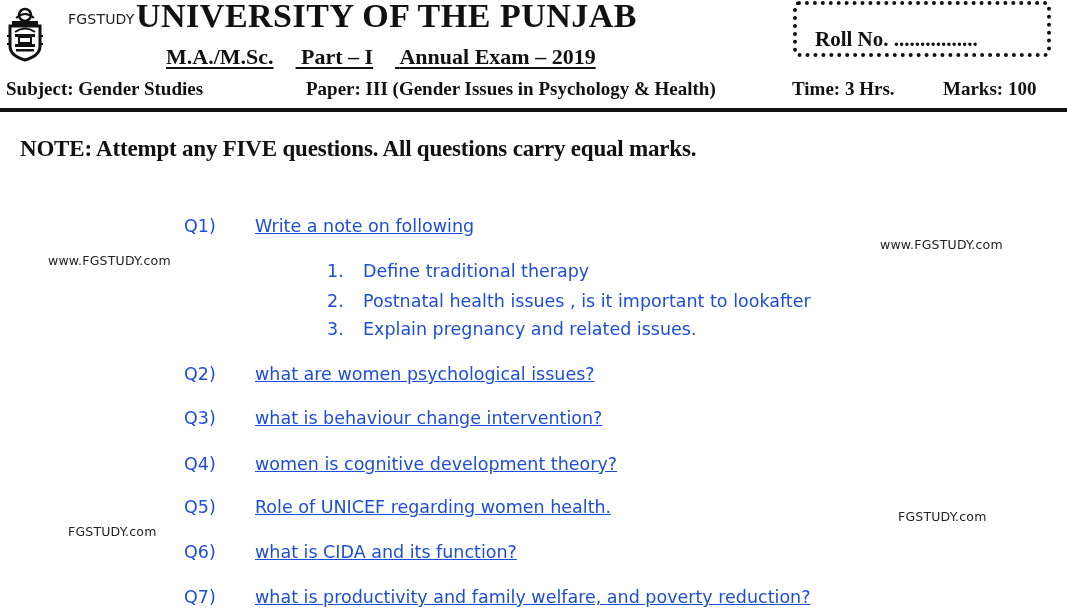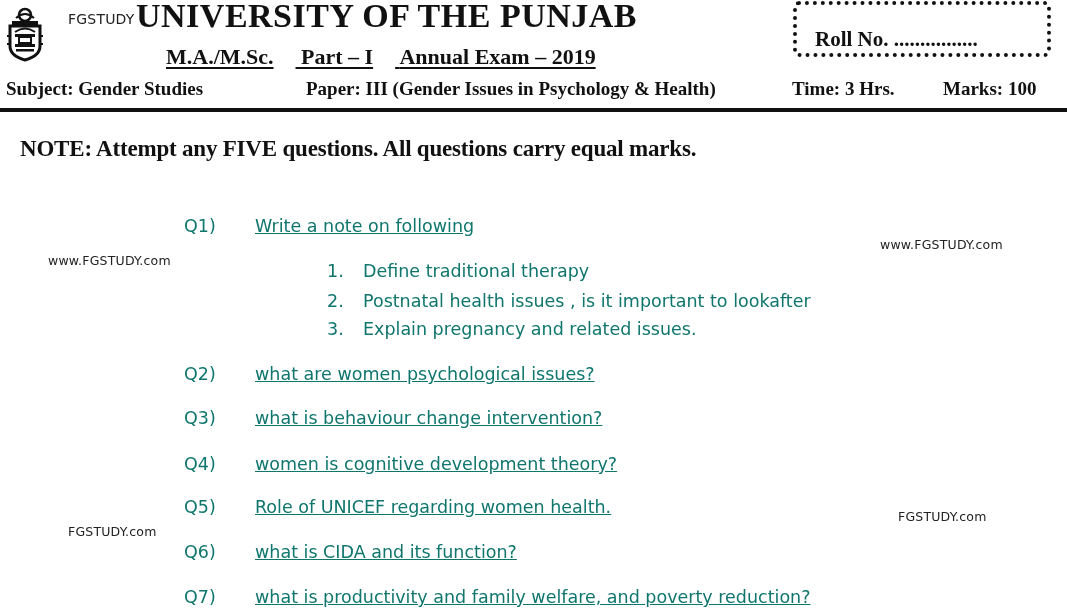--- a/index.html
+++ b/index.html
@@ -21,21 +21,21 @@
   .info { top: 78px; font-size: 19px; font-weight: bold; white-space: nowrap; }
   #subject { left: 6px; }
   #paper { left: 306px; }
   #time { left: 792px; }
   #marks { left: 943px; }
 
   #rule { left: 0; top: 108px; width: 1067px; height: 4px; background: #111; }
 
   #note { left: 20px; top: 136px; font-size: 23px; font-weight: bold; white-space: nowrap; letter-spacing: -0.2px; }
 
-  .qnum, .qtext, .subitem { font-family: "DejaVu Sans", "Liberation Sans", sans-serif; font-size: 17.5px; color: #0f766e; white-space: nowrap; }
+  .qnum, .qtext, .subitem { font-family: "DejaVu Sans", "Liberation Sans", sans-serif; font-size: 17.5px; color: #1d4ed8; white-space: nowrap; }
   .qnum { left: 184px; }
   .qtext { left: 255px; text-decoration: underline; }
   .subnum { left: 327px; }
   .subtxt { left: 363px; }
 </style>
 </head>
 <body>
 
 <div id="logo" class="abs">
   <svg width="38" height="56" viewBox="0 0 38 56">

